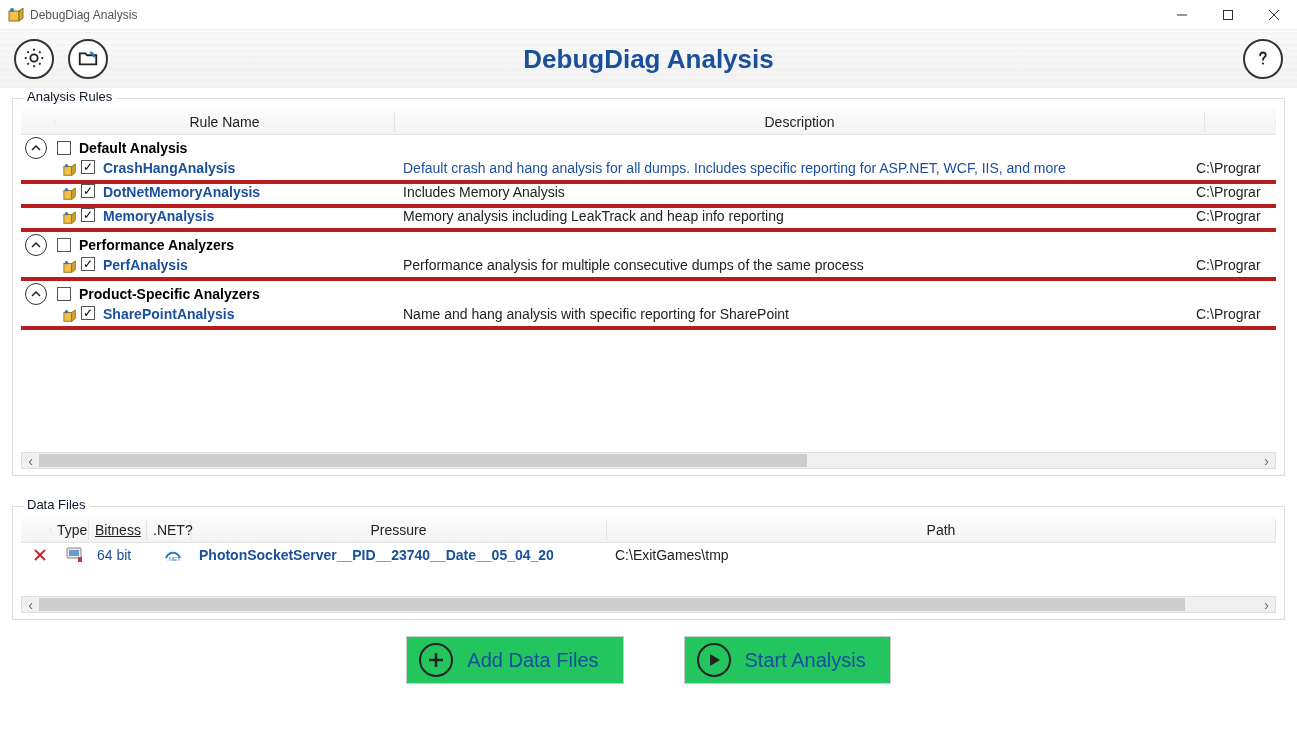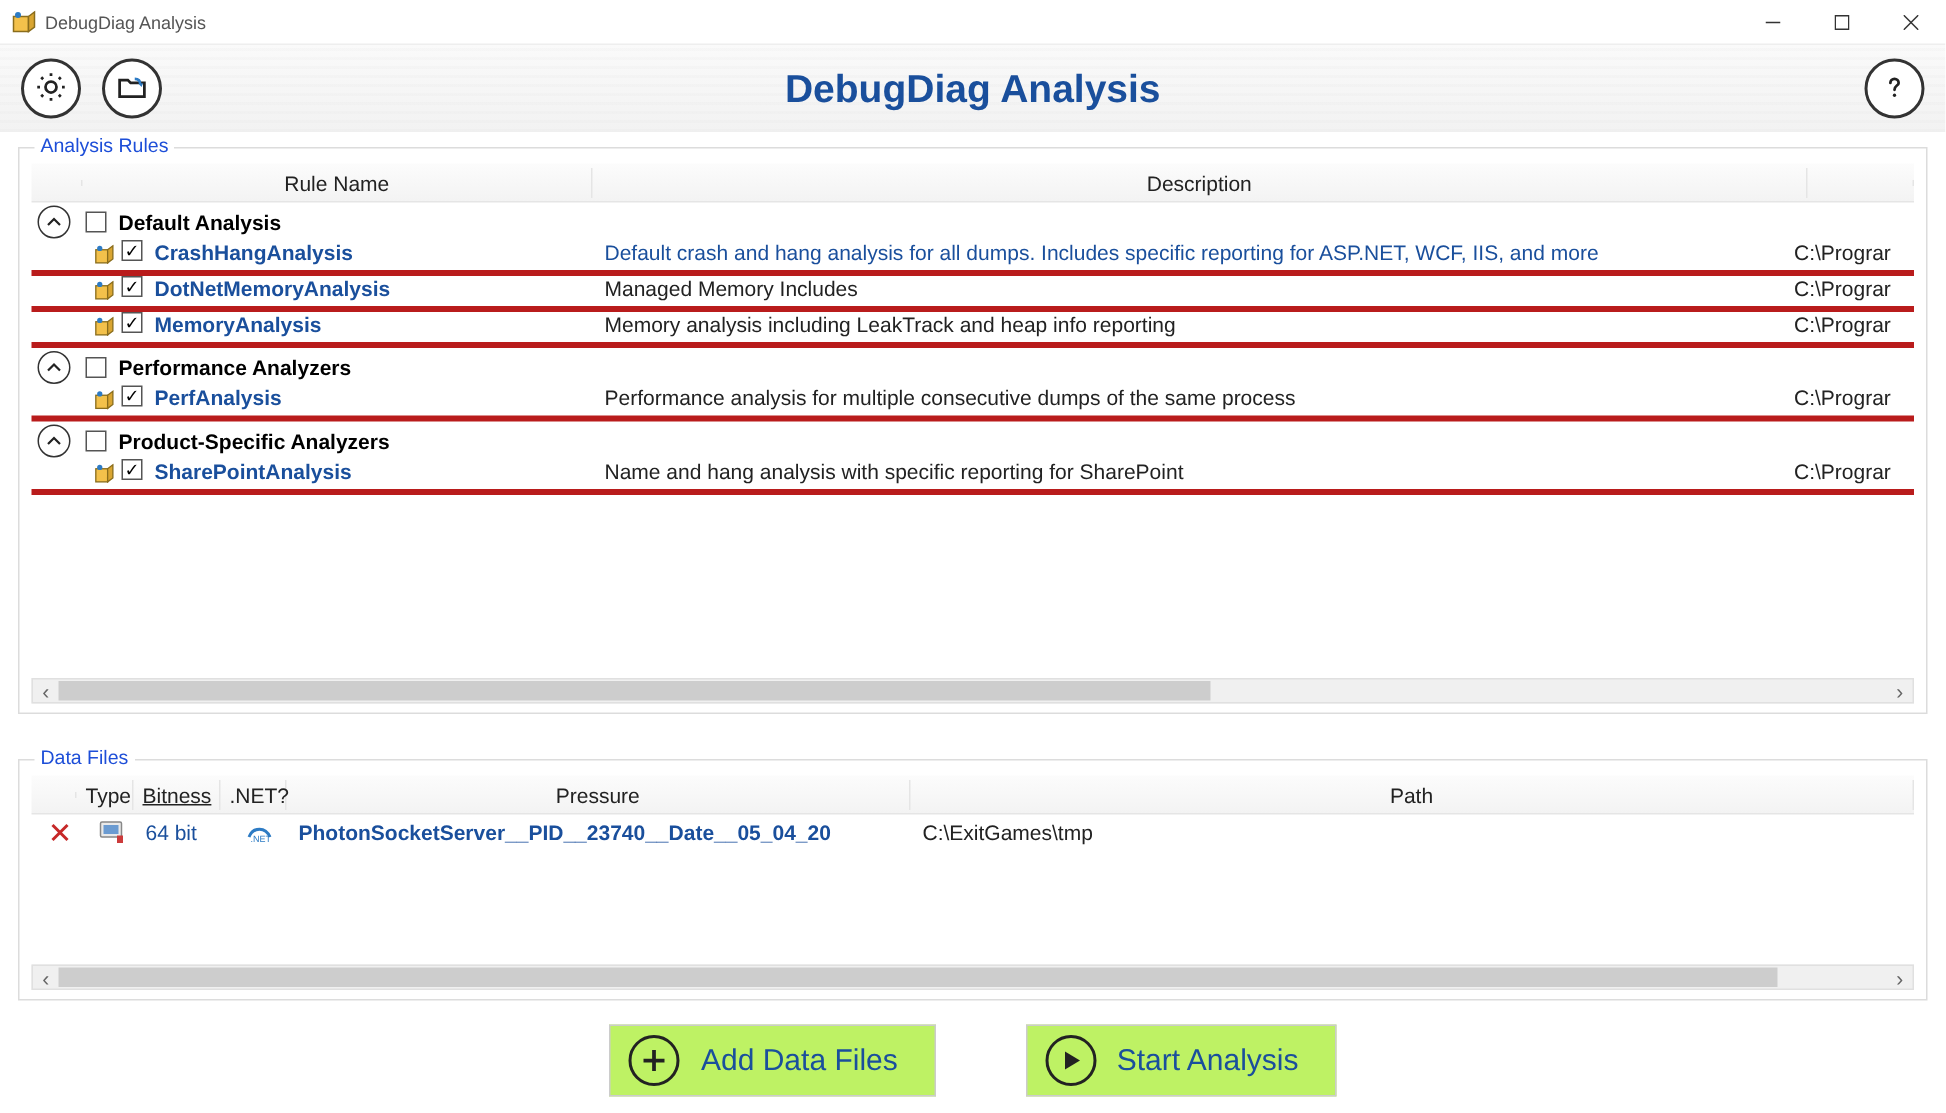--- a/index.html
+++ b/index.html
@@ -69,24 +69,24 @@
     position: relative;
     display: flex;
     flex-direction: column;
   }
   .group-label {
     position: absolute;
     top: -10px; left: 10px;
     background: #fff;
     padding: 0 4px;
     font-size: 13px;
-    color: #1d4ed8;
+    color: #0f172a;
   }
   .group.rules { height: 378px; }
-  .group.data  { height: 161px; margin-top: 26px; }
+  .group.data  { height: 114px; margin-top: 26px; }
 
   .rules-body { padding: 10px 8px 6px 8px; flex: 1; overflow: hidden; display: flex; flex-direction: column; }
   .data-body  { padding: 10px 8px 6px 8px; flex: 1; overflow: hidden; display: flex; flex-direction: column; }
 
   
   .grid-head {
     display: flex;
     font-size: 14px;
     color: #222;
     border-bottom: 1px solid #e5e5e5;
@@ -181,21 +181,21 @@
   .actions {
     display: flex; justify-content: center; gap: 60px;
     padding: 12px 0 10px 0;
   }
   .action-btn {
     border: 1px solid #ccc;
     padding: 6px 24px 6px 12px;
     display: flex; align-items: center; gap: 14px;
     font-size: 20px;
     color: #1a4f9c;
-    background: #bef264;
+    background: #22c55e;
   }
   .action-btn .circ {
     width: 34px; height: 34px;
     border: 2.5px solid #222;
     border-radius: 50%;
     display: flex; align-items: center; justify-content: center;
   }
   .action-btn .circ svg { width: 16px; height: 16px; }
 </style>
 </head>
@@ -294,21 +294,21 @@
           <span class="indent"></span>
           <span class="file-icon">
             <svg width="14" height="14" viewBox="0 0 16 16">
               <rect x="1" y="4" width="9" height="10" fill="#f3c14b" stroke="#8a6d1c"></rect>
               <path d="M10 4 L14 1 L14 11 L10 14 Z" fill="#d9a531" stroke="#8a6d1c"></path>
               <circle cx="4" cy="3" r="2" fill="#2d7bc4"></circle>
             </svg>
           </span>
           <span class="checkbox checked"></span>
           <span class="item-name">DotNetMemoryAnalysis</span>
-          <span class="item-desc">Managed Memory Includes</span>
+          <span class="item-desc">Includes Memory Analysis</span>
           <span class="item-path">C:\Prograr</span>
         </div>
         <div class="rule-item-row">
           <span class="indent"></span>
           <span class="file-icon">
             <svg width="14" height="14" viewBox="0 0 16 16">
               <rect x="1" y="4" width="9" height="10" fill="#f3c14b" stroke="#8a6d1c"></rect>
               <path d="M10 4 L14 1 L14 11 L10 14 Z" fill="#d9a531" stroke="#8a6d1c"></path>
               <circle cx="4" cy="3" r="2" fill="#2d7bc4"></circle>
             </svg>

